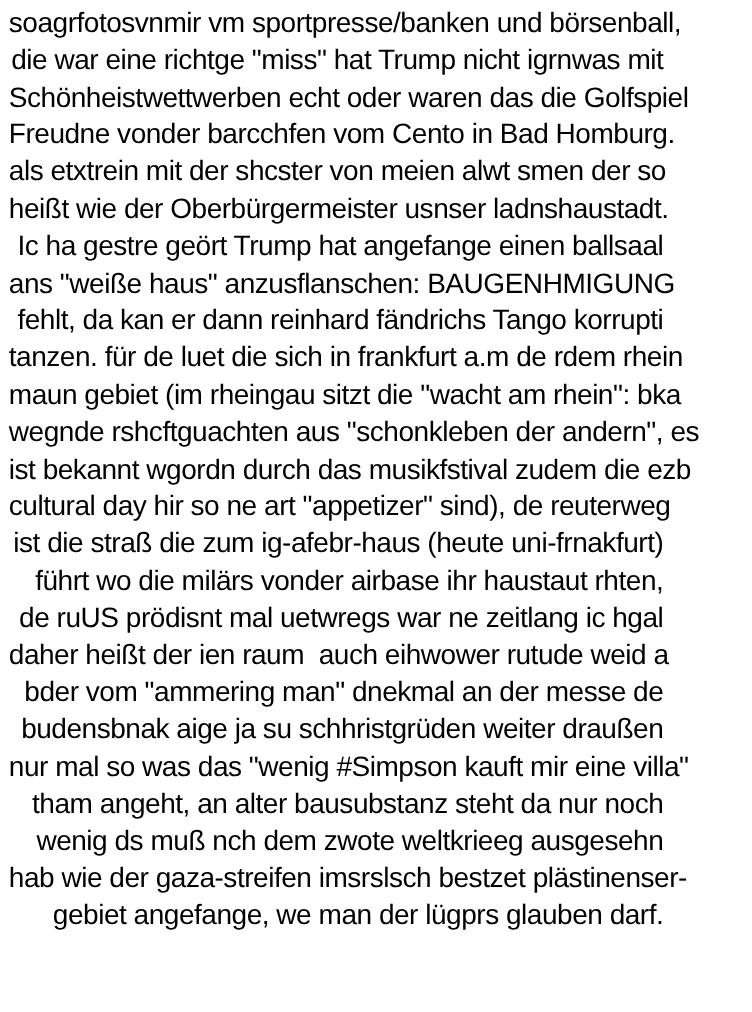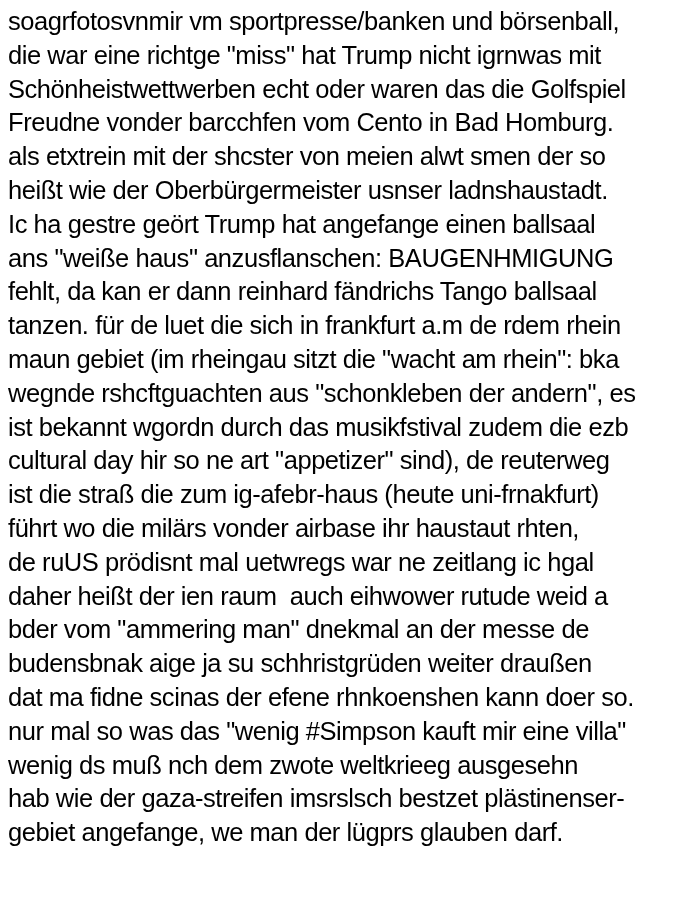--- a/index.html
+++ b/index.html
@@ -11,20 +11,21 @@
     height: 920px;
     background: #ffffff;
     overflow: hidden;
   }
   .text-document {
     box-sizing: border-box;
     width: 620px;
     height: 920px;
     padding: 5px 17px 0 8px;
     background: #ffffff;
+    text-align: right;
   }
   .line {
     font-family: "Liberation Sans", "DejaVu Sans", sans-serif;
     font-size: 25.5px;
     line-height: 33.8px;
     letter-spacing: -0.45px;
     color: #000000;
     white-space: pre;
   }
 </style>
@@ -34,31 +35,31 @@
 <div class="text-document">
   <div>
       <div class="line">soagrfotosvnmir vm sportpresse/banken und börsenball,</div>
       <div class="line">die war eine richtge "miss" hat Trump nicht igrnwas mit</div>
       <div class="line">Schönheistwettwerben echt oder waren das die Golfspiel</div>
       <div class="line">Freudne vonder barcchfen vom Cento in Bad Homburg.</div>
       <div class="line">als etxtrein mit der shcster von meien alwt smen der so</div>
       <div class="line">heißt wie der Oberbürgermeister usnser ladnshaustadt.</div>
       <div class="line">Ic ha gestre geört Trump hat angefange einen ballsaal</div>
       <div class="line">ans "weiße haus" anzusflanschen: BAUGENHMIGUNG</div>
-      <div class="line">fehlt, da kan er dann reinhard fändrichs Tango ballsaal</div>
+      <div class="line">fehlt, da kan er dann reinhard fändrichs Tango korrupti</div>
       <div class="line">tanzen. für de luet die sich in frankfurt a.m de rdem rhein</div>
       <div class="line">maun gebiet (im rheingau sitzt die "wacht am rhein": bka</div>
       <div class="line">wegnde rshcftguachten aus "schonkleben der andern", es</div>
       <div class="line">ist bekannt wgordn durch das musikfstival zudem die ezb</div>
       <div class="line">cultural day hir so ne art "appetizer" sind), de reuterweg</div>
       <div class="line">ist die straß die zum ig-afebr-haus (heute uni-frnakfurt)</div>
       <div class="line">führt wo die milärs vonder airbase ihr haustaut rhten,</div>
       <div class="line">de ruUS prödisnt mal uetwregs war ne zeitlang ic hgal</div>
       <div class="line">daher heißt der ien raum  auch eihwower rutude weid a</div>
       <div class="line">bder vom "ammering man" dnekmal an der messe de</div>
       <div class="line">budensbnak aige ja su schhristgrüden weiter draußen</div>
-      <div class="line">dat ma fidne scinas der efene rhnkoenshen kann doer so.</div>
       <div class="line">nur mal so was das "wenig #Simpson kauft mir eine villa"</div>
+      <div class="line">tham angeht, an alter bausubstanz steht da nur noch</div>
       <div class="line">wenig ds muß nch dem zwote weltkrieeg ausgesehn</div>
       <div class="line">hab wie der gaza-streifen imsrslsch bestzet plästinenser-</div>
       <div class="line">gebiet angefange, we man der lügprs glauben darf.</div>
     </div>
 </div>
 
 </body></html>

